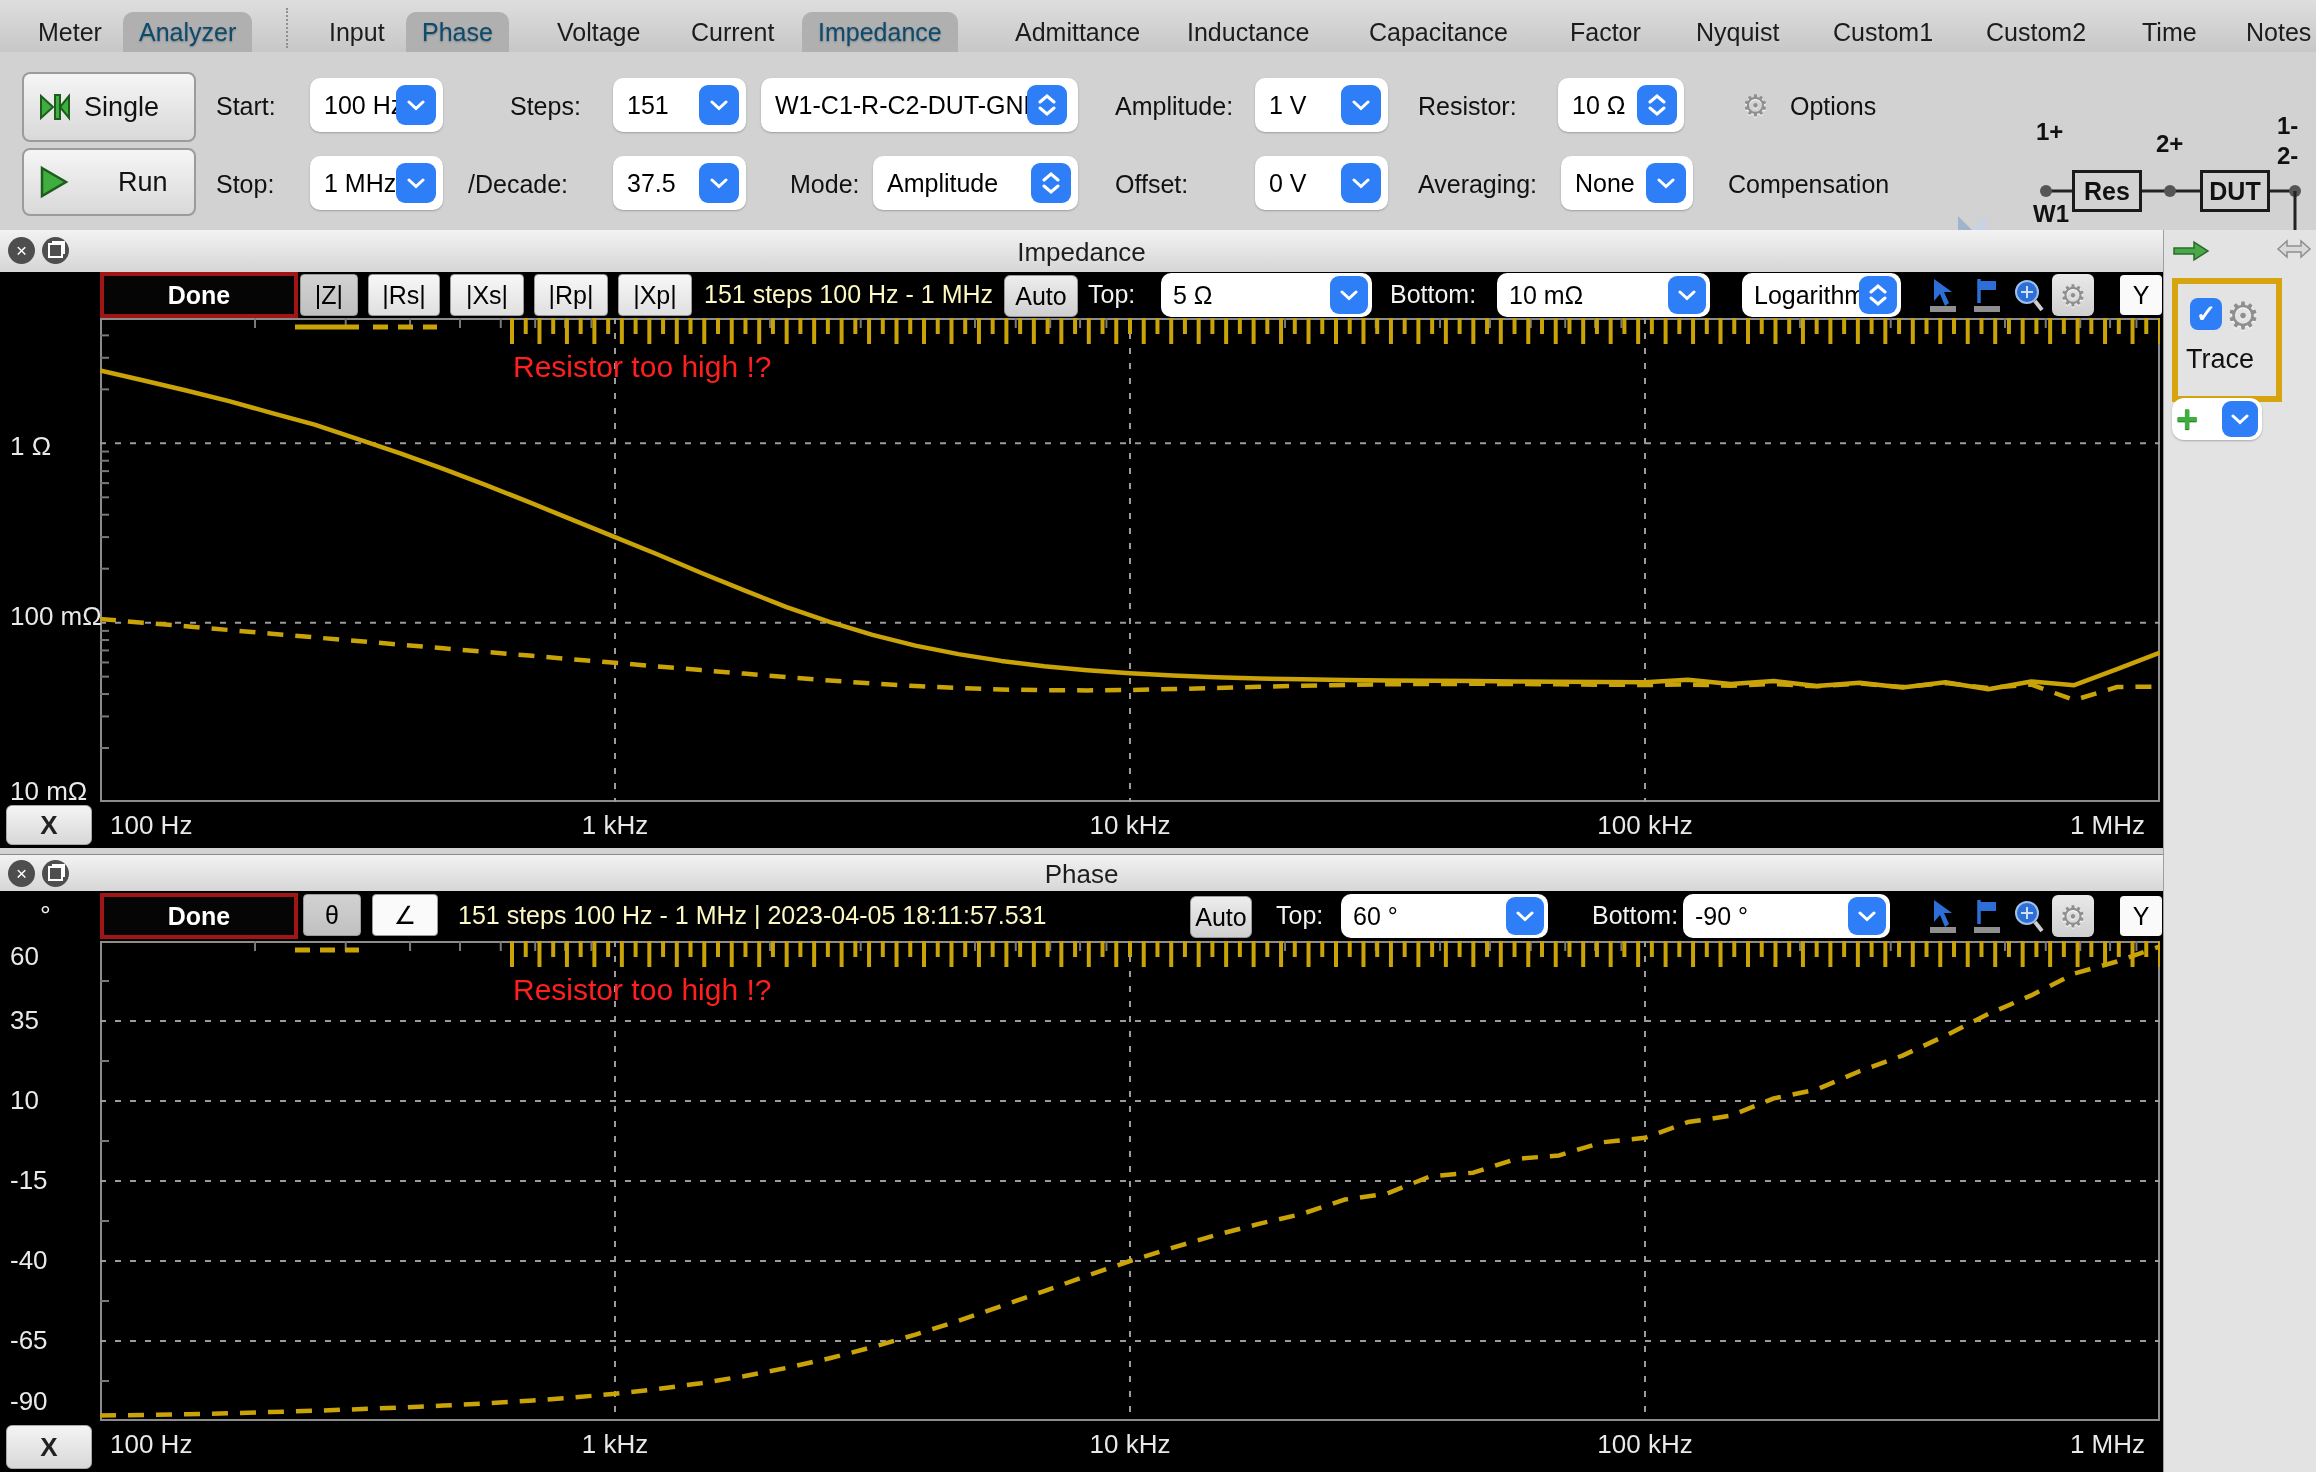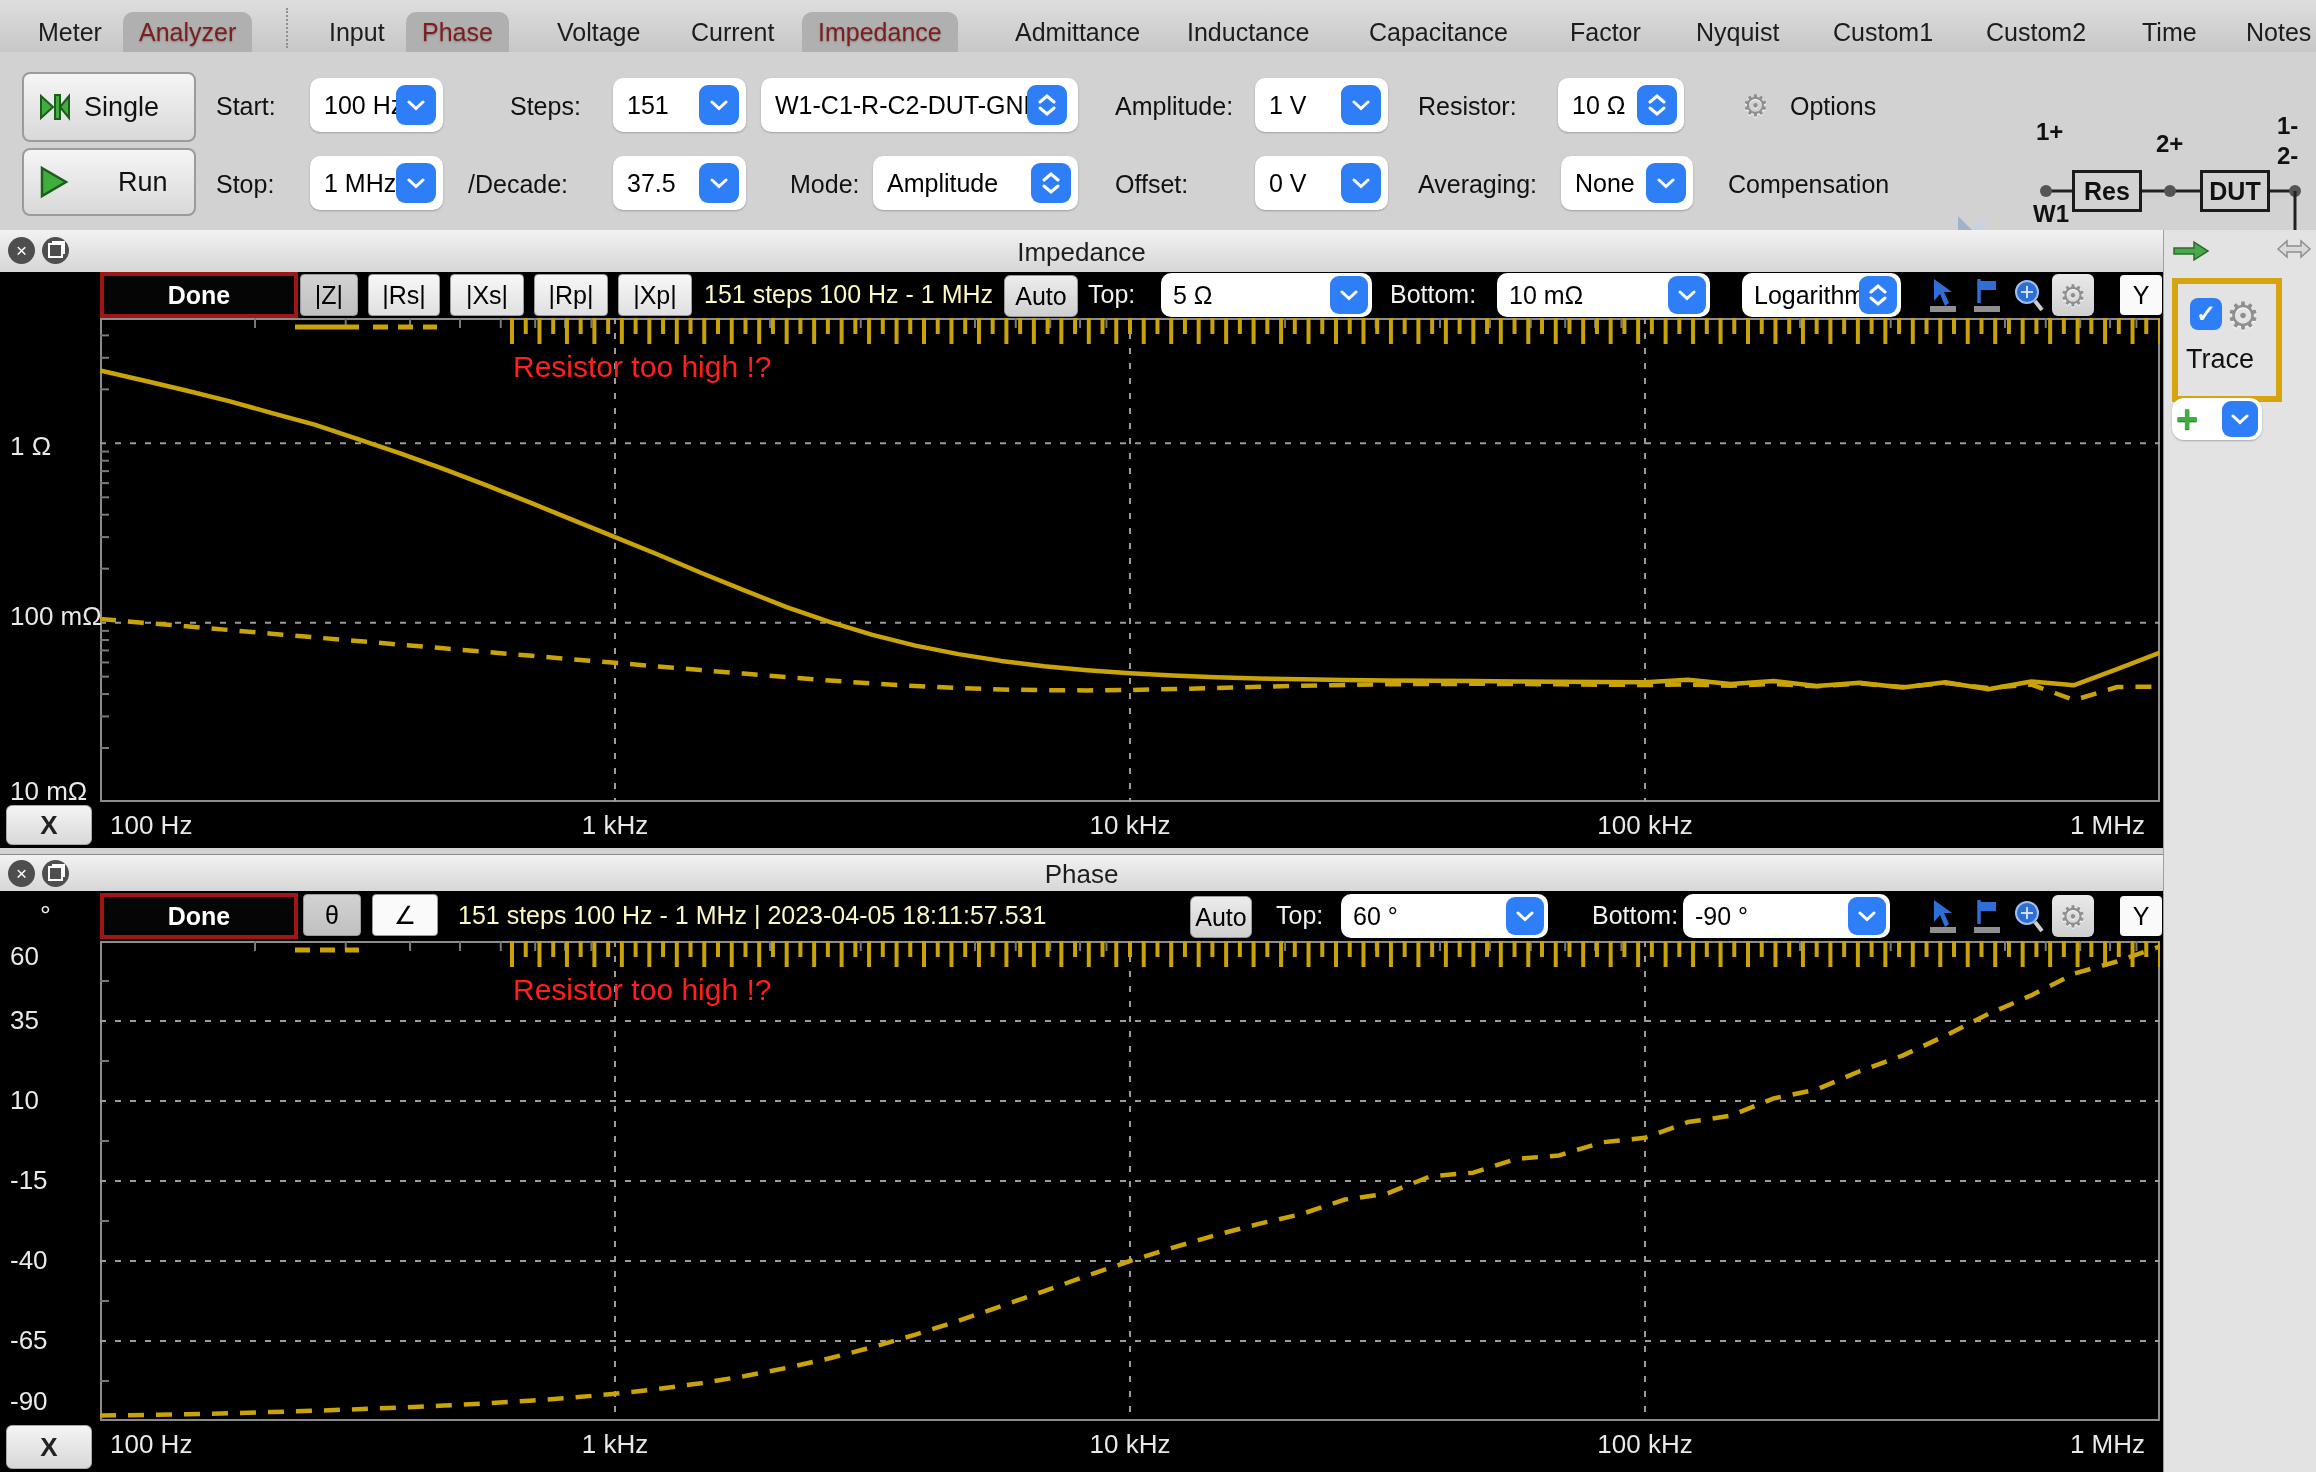--- a/index.html
+++ b/index.html
@@ -4,21 +4,21 @@
 <style>
   html,body{margin:0;padding:0;width:2316px;height:1472px;overflow:hidden;
     font-family:"Liberation Sans",sans-serif;background:#d2d2d2;}
   #root{position:relative;width:2316px;height:1472px;}
   .abs{position:absolute;}
   
   #tabbar{left:0;top:0;width:2316px;height:52px;
     background:linear-gradient(#dedede,#c7c7c7);border-bottom:1px solid #9e9e9e;}
   .tab{position:absolute;top:12px;height:40px;line-height:40px;padding:0 16px;
     font-size:25px;color:#1c1c1c;border-radius:10px 10px 0 0;cursor:default;}
-  .tab.active{background:#b0b0b0;color:#7f1d1d;text-shadow:0 1px 2px rgba(0,0,0,.3);}
+  .tab.active{background:#b0b0b0;color:#0c4a6e;text-shadow:0 1px 2px rgba(0,0,0,.3);}
   .tabsep{position:absolute;top:8px;width:0;height:40px;border-left:2px dotted #8f8f8f;}
   
   #toolbar{left:0;top:52px;width:2316px;height:178px;background:#d2d2d2;border-bottom:2px solid #a5a5a5;}
   .bigbtn{position:absolute;left:22px;width:174px;background:linear-gradient(#f5f5f5,#d9d9d9);
     border:2px solid #9b9b9b;border-radius:8px;display:flex;align-items:center;gap:12px;
     font-size:27px;color:#111;padding-left:14px;box-sizing:border-box;}
   .lbl{position:absolute;font-size:25px;color:#111;white-space:nowrap;}
   .field,.combo{position:absolute;height:54px;background:#fff;border-radius:10px;
     box-shadow:0 1px 2px rgba(0,0,0,.25);display:flex;align-items:center;box-sizing:border-box;}
   .field .txt,.combo .txt{font-size:25px;color:#000;padding-left:14px;white-space:nowrap;

